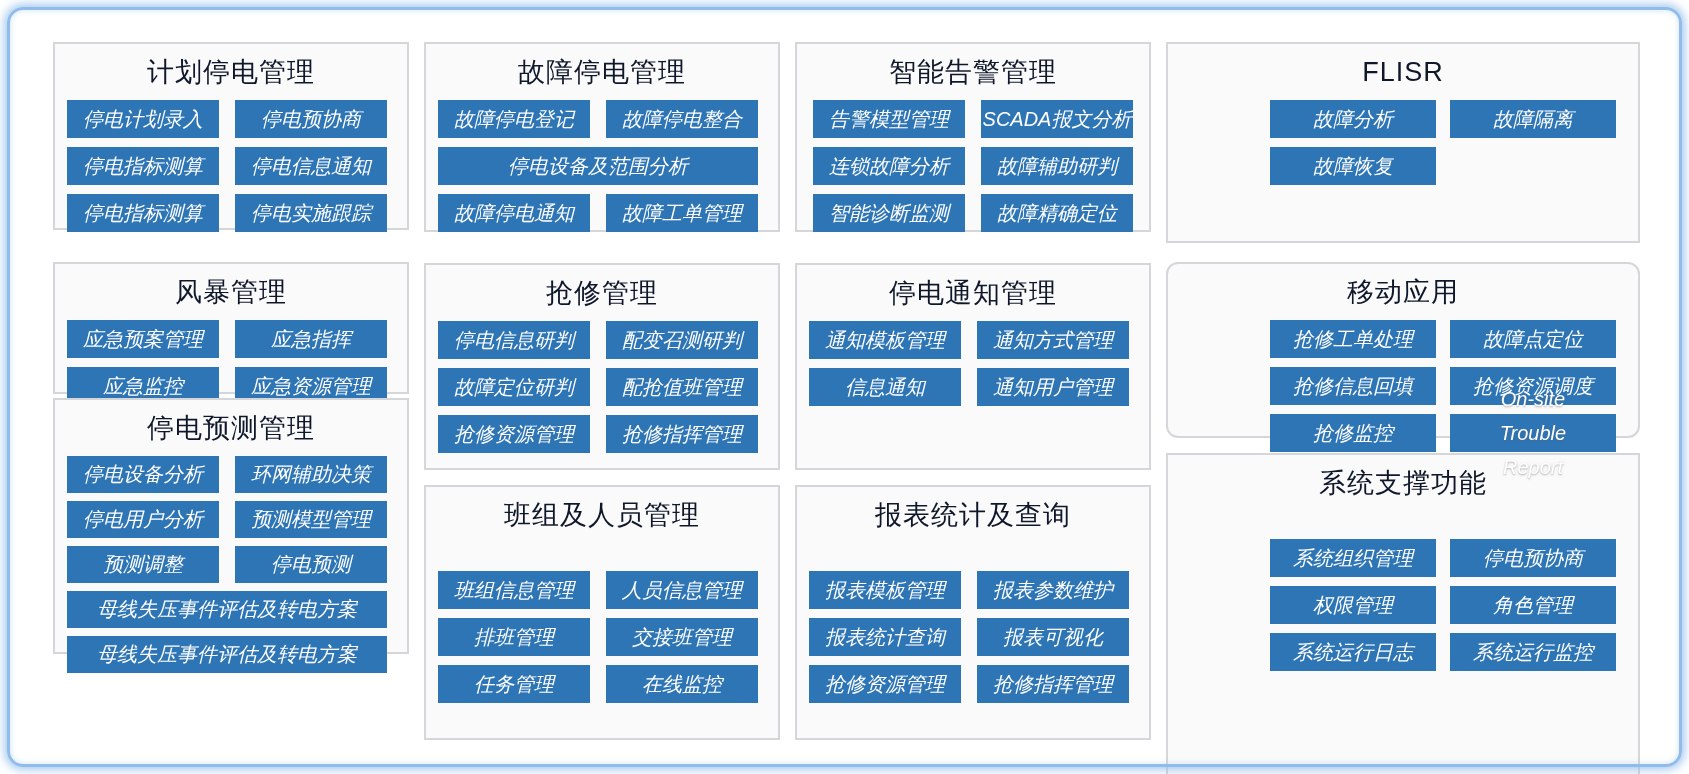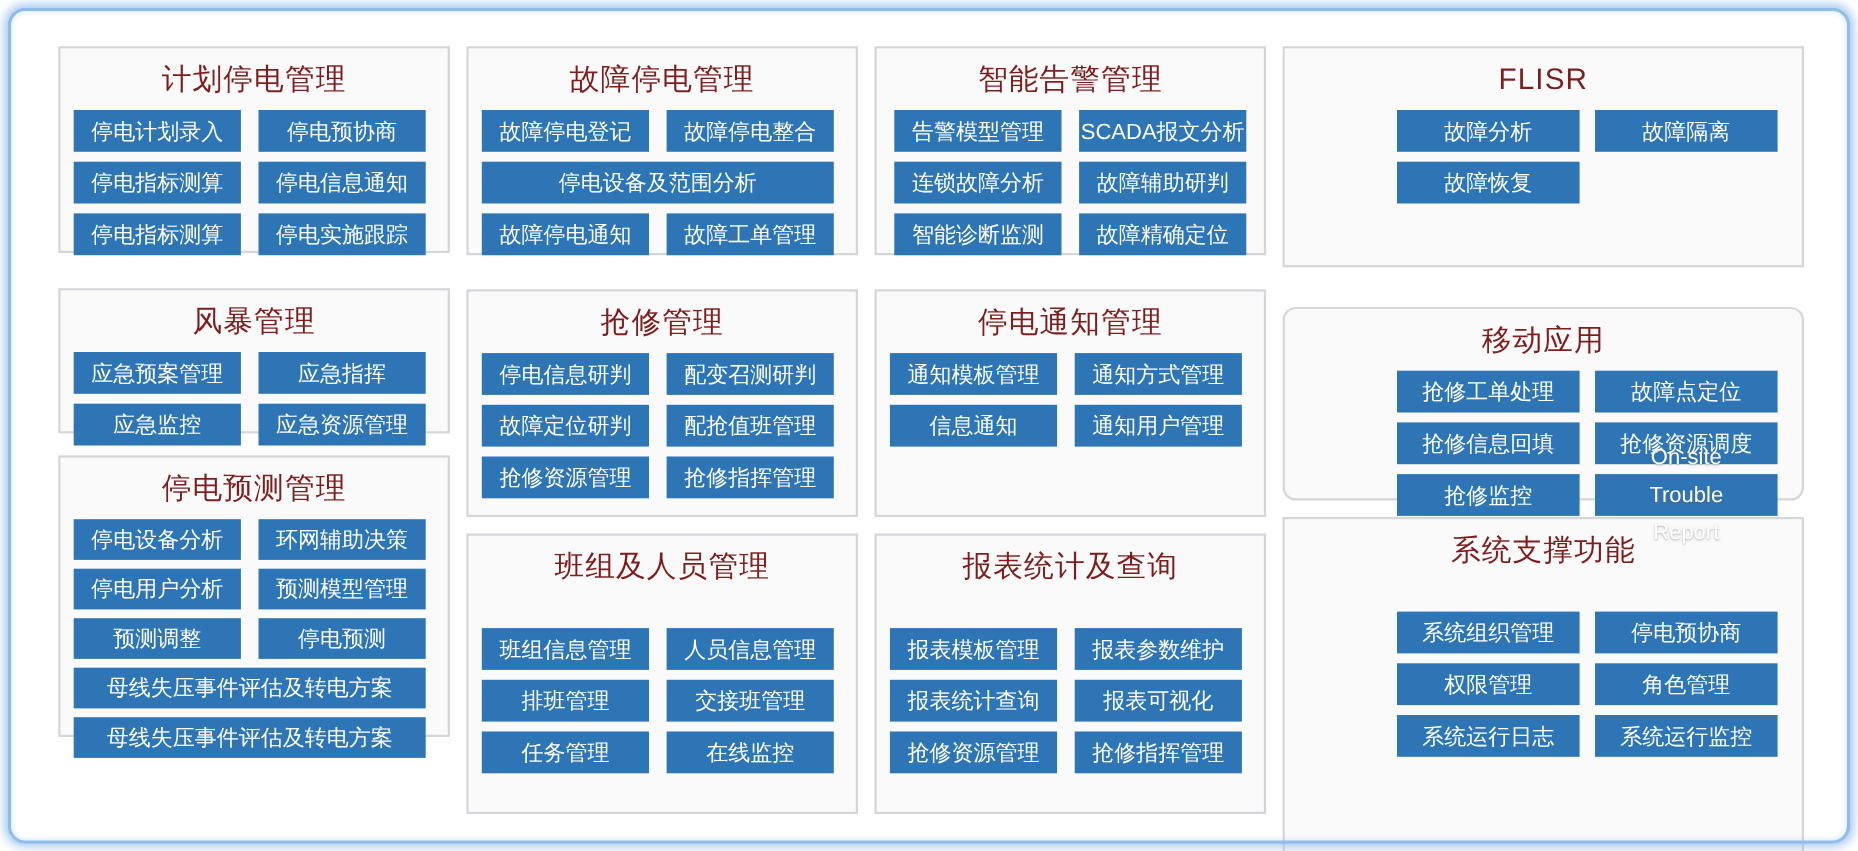--- a/index.html
+++ b/index.html
@@ -31,33 +31,34 @@
     box-sizing:border-box;
     border:2px solid #d4d6d9;
     background:#fafafb;
     padding:6px 12px 8px 12px;
     display:flex;flex-direction:column;
     overflow:visible;
   }
   .panel-title{
     text-align:center;
     font-size:27px;
-    color:#7f1d1d;
+    color:#0f172a;
     line-height:36px;
     margin:4px 0 10px 0;
     letter-spacing:1px;
     flex:0 0 auto;
   }
   .panel-title.gap{margin-bottom:38px;}
   .btn-grid{
     display:grid;
     grid-template-columns:152px 152px;
     column-gap:16px;
     row-gap:9px;
     margin-left:0px;
+    font-style:italic;
   }
   .col.c4 .btn-grid{
     grid-template-columns:166px 166px;
     column-gap:14px;
     margin-left:90px;
   }
   .panel.compact .btn-grid{row-gap:8px;}
   .btn{
     height:38px;
     background:#2e75b6;
@@ -117,21 +118,21 @@
             <span class="lbl">应急指挥</span>
           </div>
           <div class="btn">
             <span class="lbl">应急监控</span>
           </div>
           <div class="btn">
             <span class="lbl">应急资源管理</span>
           </div>
         </div>
       </div>
-      <div class="panel compact" style="height: 256px; margin-top: 20px;">
+      <div class="panel compact" style="height: 256px; margin-top: 4px;">
         <div class="panel-title">停电预测管理</div>
         <div class="btn-grid">
           <div class="btn">
             <span class="lbl">停电设备分析</span>
           </div>
           <div class="btn">
             <span class="lbl">环网辅助决策</span>
           </div>
           <div class="btn">
             <span class="lbl">停电用户分析</span>
@@ -295,21 +296,21 @@
             <span class="lbl">故障分析</span>
           </div>
           <div class="btn">
             <span class="lbl">故障隔离</span>
           </div>
           <div class="btn">
             <span class="lbl">故障恢复</span>
           </div>
         </div>
       </div>
-      <div class="panel" style="height: 176px; margin-top: 36px; border-radius: 12px;">
+      <div class="panel" style="height: 176px; margin-top: 19px; border-radius: 12px;">
         <div class="panel-title">移动应用</div>
         <div class="btn-grid">
           <div class="btn">
             <span class="lbl">抢修工单处理</span>
           </div>
           <div class="btn">
             <span class="lbl">故障点定位</span>
           </div>
           <div class="btn">
             <span class="lbl">抢修信息回填</span>

